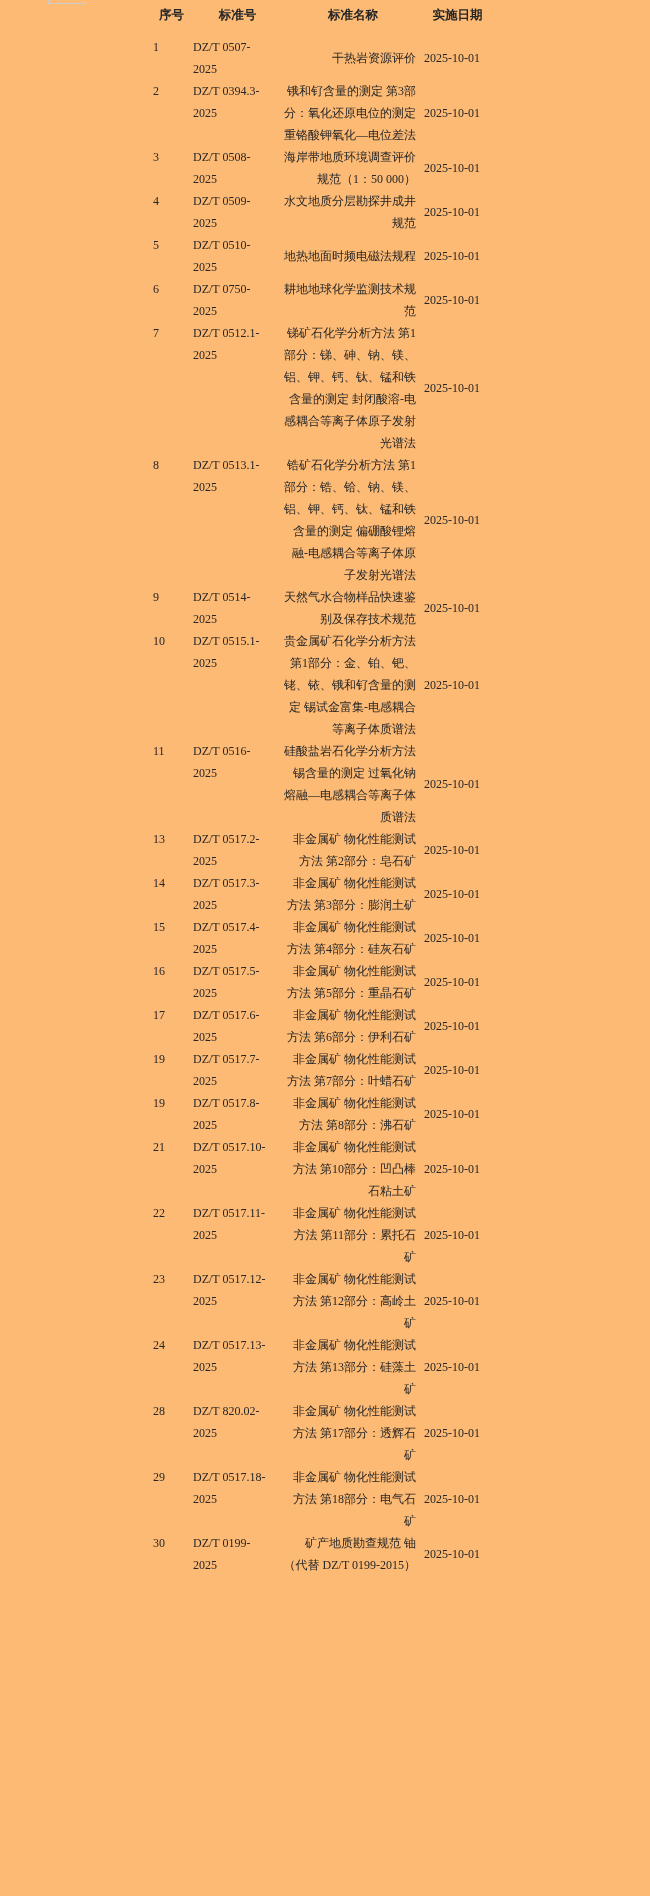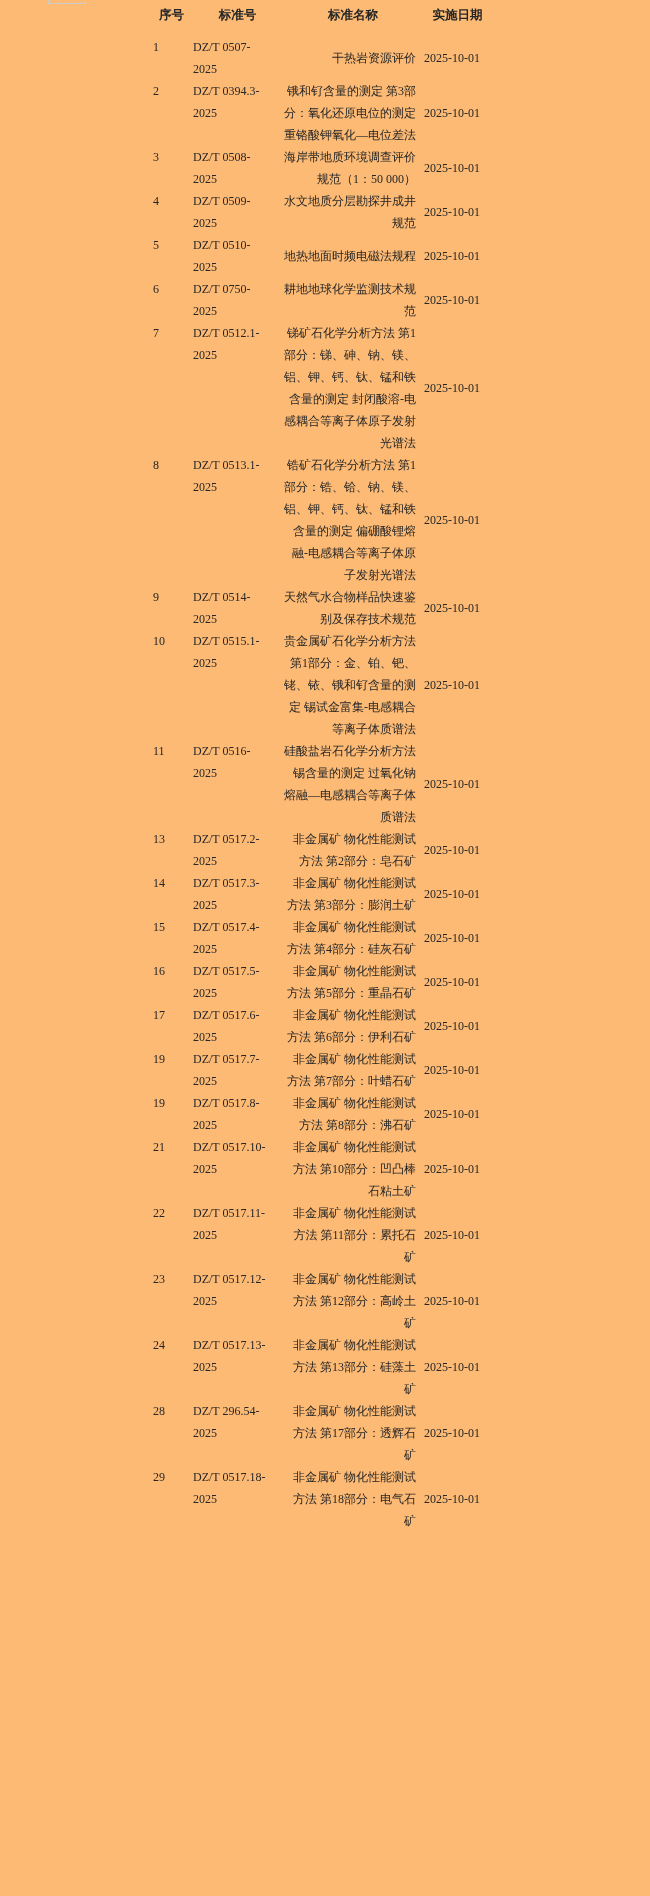--- a/index.html
+++ b/index.html
@@ -250,28 +250,34 @@
       <td class="std">DZ/T 0517.13-2025</td>
       <td class="name">非金属矿 物化性能测试方法 第13部分：硅藻土矿</td>
       <td class="date">2025-10-01</td>
     </tr>
 
 
 
 
     <tr>
       <td class="no">28</td>
-      <td class="std">DZ/T 296.54-2025</td>
+      <td class="std">DZ/T 820.02-2025</td>
       <td class="name">非金属矿 物化性能测试方法 第17部分：透辉石矿</td>
       <td class="date">2025-10-01</td>
     </tr>
 
     <tr>
       <td class="no">29</td>
       <td class="std">DZ/T 0517.18-2025</td>
       <td class="name">非金属矿 物化性能测试方法 第18部分：电气石矿</td>
       <td class="date">2025-10-01</td>
     </tr>
 
+    <tr>
+      <td class="no">30</td>
+      <td class="std">DZ/T 0199-2025</td>
+      <td class="name">矿产地质勘查规范 铀（代替 DZ/T 0199-2015）</td>
+      <td class="date">2025-10-01</td>
+    </tr>
   </tbody>
   </table>
 
 </div>
 
 </body></html>

